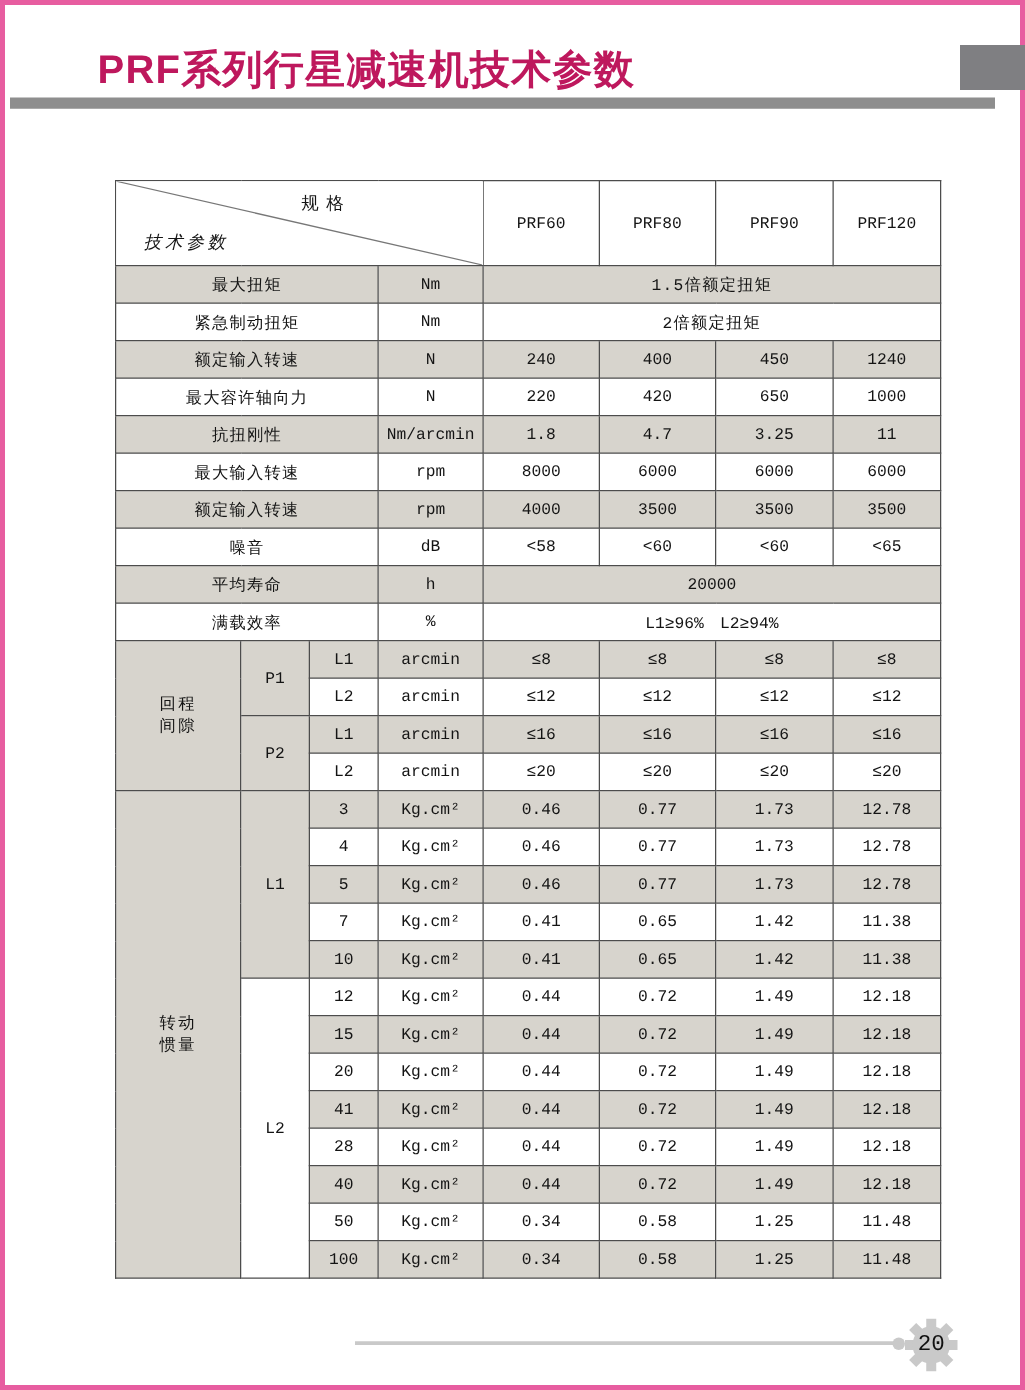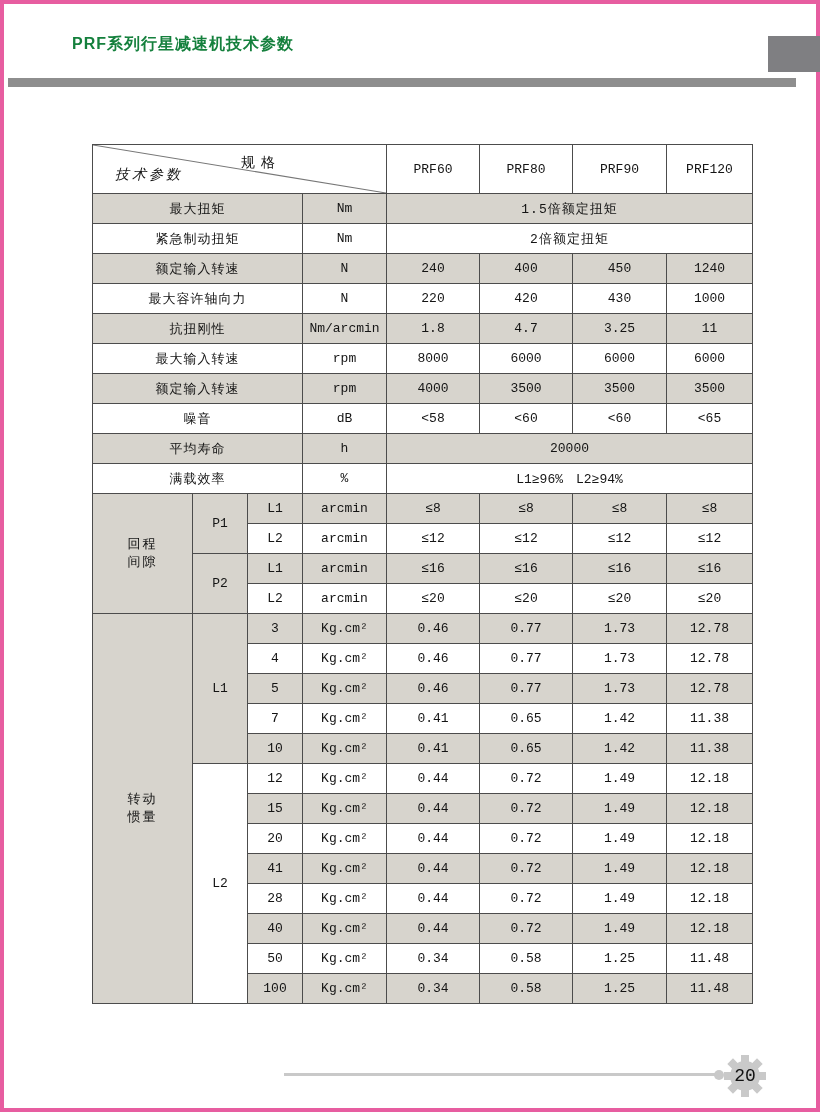--- a/index.html
+++ b/index.html
@@ -1,31 +1,31 @@
 <!DOCTYPE html>
 <html><head>
 <meta charset="utf-8">
 <style>
   html,body { margin:0; padding:0; }
   body { width:820px; height:1112px; position:relative; background:#ffffff;
          font-family:"Liberation Sans", sans-serif; }
   .page { position:absolute; inset:0; width:820px; height:1112px; background:#fff;
           border:4px solid #e75da0; box-sizing:border-box; }
-  .page-title { position:absolute; left:68px; top:30px; font-size:16px; font-weight:bold;
-                color:#15803d; letter-spacing:1px; font-family:"Liberation Sans",sans-serif; }
+  .page-title { position:absolute; left:74px; top:30px; font-size:32px; font-weight:bold;
+                color:#be185d; letter-spacing:1px; font-family:"Liberation Sans",sans-serif; }
   .title-bar { position:absolute; left:4px; top:74px; width:788px; height:9px; background:#8e8e8e; }
   .corner-block { position:absolute; left:764px; top:32px; width:52px; height:36px; background:#7f7f82; }
 
   table.spec { position:absolute; left:88px; top:140px; border-collapse:collapse;
                table-layout:fixed; width:660px; }
   table.spec td { border:1px solid #4c4c4c; text-align:center; vertical-align:middle;
                   padding:0; font-family:"Liberation Mono", monospace; font-size:13px;
                   color:#141414; overflow:hidden; background:#ffffff; }
   table.spec tr { height:30px; }
-  table.spec tr.hdr { height:49px; }
+  table.spec tr.hdr { height:68px; }
   table.spec tr.shade td { background:#d7d4cd; }
   table.spec td.plain { background:#ffffff; }
   .cjk { font-family:"Liberation Sans", sans-serif; font-size:14px; letter-spacing:1px; }
   .colhead { font-size:14px; }
 
   td.diag { position:relative; }
   td.diag svg { position:absolute; left:0; top:0; width:100%; height:100%; display:block; }
   .dtop { position:absolute; top:9px; left:148px; letter-spacing:6px; font-weight:normal; }
   .dbot { position:absolute; bottom:9px; left:22px; letter-spacing:3px;font-style:italic; }
   .twoline div { line-height:18px; letter-spacing:2px; }
@@ -90,21 +90,21 @@
       <td>240</td>
       <td>400</td>
       <td>450</td>
       <td>1240</td>
     </tr>
     <tr>
       <td class="cjk" colspan="3">最大容许轴向力</td>
       <td>N</td>
       <td>220</td>
       <td>420</td>
-      <td>430</td>
+      <td>650</td>
       <td>1000</td>
     </tr>
     <tr class="shade">
       <td class="cjk" colspan="3">抗扭刚性</td>
       <td>Nm/arcmin</td>
       <td>1.8</td>
       <td>4.7</td>
       <td>3.25</td>
       <td>11</td>
     </tr>

